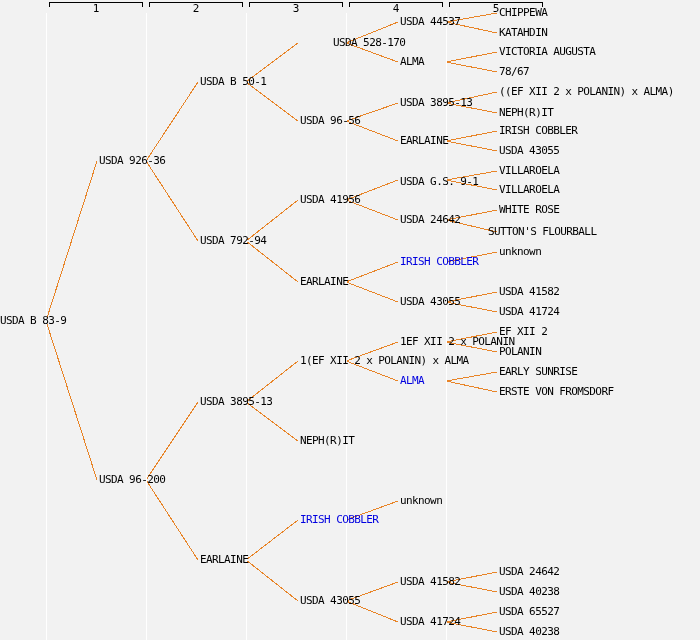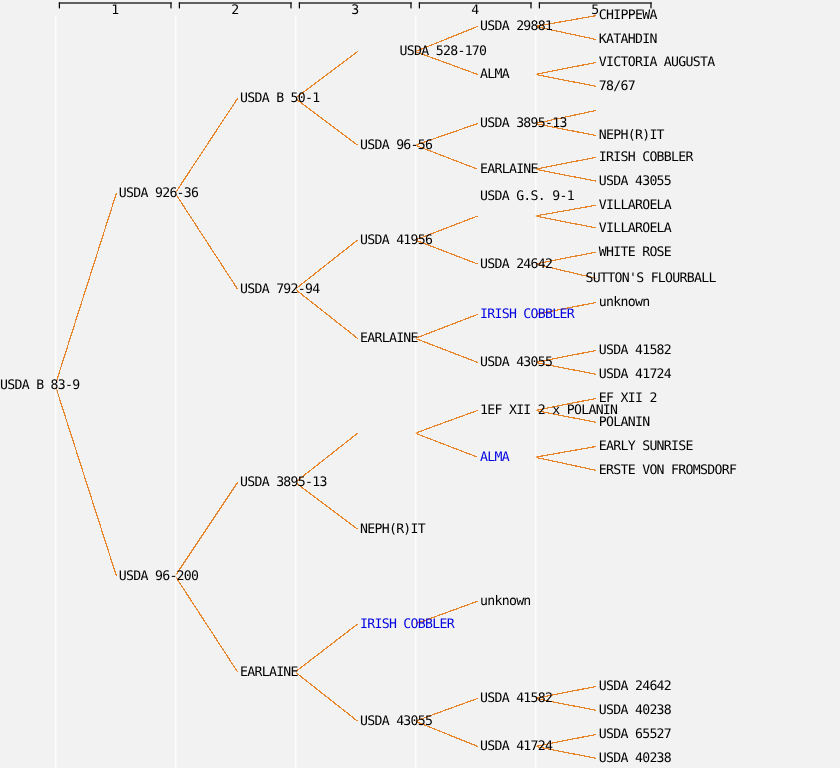--- a/index.html
+++ b/index.html
@@ -123,40 +123,42 @@
     <div class="node" style="left: 99px; top: 154px; color: rgb(0, 0, 0);">USDA 926-36</div>
     <div class="node" style="left: 99px; top: 473px; color: rgb(0, 0, 0);">USDA 96-200</div>
     <div class="node" style="left: 200px; top: 75px; color: rgb(0, 0, 0);">USDA B 50-1</div>
     <div class="node" style="left: 200px; top: 234px; color: rgb(0, 0, 0);">USDA 792-94</div>
     <div class="node" style="left: 200px; top: 395px; color: rgb(0, 0, 0);">USDA 3895-13</div>
     <div class="node" style="left: 200px; top: 553px; color: rgb(0, 0, 0);">EARLAINE</div>
     <div class="node" style="left: 300px; top: 36px; color: rgb(0, 0, 0); margin-left: 33px;">USDA 528-170</div>
     <div class="node" style="left: 300px; top: 114px; color: rgb(0, 0, 0);">USDA 96-56</div>
     <div class="node" style="left: 300px; top: 193px; color: rgb(0, 0, 0);">USDA 41956</div>
     <div class="node" style="left: 300px; top: 275px; color: rgb(0, 0, 0);">EARLAINE</div>
+    <div class="node" style="left: 300px; top: 354px; color: rgb(0, 0, 0);">1(EF XII 2 x POLANIN) x ALMA</div>
     <div class="node" style="left: 300px; top: 434px; color: rgb(0, 0, 0);">NEPH(R)IT</div>
     <div class="node link" style="left: 300px; top: 513px; color: rgb(0, 0, 224);">IRISH COBBLER</div>
     <div class="node" style="left: 300px; top: 594px; color: rgb(0, 0, 0);">USDA 43055</div>
-    <div class="node" style="left: 400px; top: 15px; color: rgb(0, 0, 0);">USDA 29881</div>
+    <div class="node" style="left: 400px; top: 15px; color: rgb(0, 0, 0);">USDA 44537</div>
     <div class="node" style="left: 400px; top: 55px; color: rgb(0, 0, 0);">ALMA</div>
     <div class="node" style="left: 400px; top: 96px; color: rgb(0, 0, 0);">USDA 3895-13</div>
     <div class="node" style="left: 400px; top: 134px; color: rgb(0, 0, 0);">EARLAINE</div>
-    <div class="node" style="left: 400px; top: 157px; color: rgb(0, 0, 0);">USDA G.S. 9-1</div>
+    <div class="node" style="left: 400px; top: 175px; color: rgb(0, 0, 0);">USDA G.S. 9-1</div>
     <div class="node" style="left: 400px; top: 213px; color: rgb(0, 0, 0);">USDA 24642</div>
     <div class="node link" style="left: 400px; top: 255px; color: rgb(0, 0, 224);">IRISH COBBLER</div>
     <div class="node" style="left: 400px; top: 295px; color: rgb(0, 0, 0);">USDA 43055</div>
     <div class="node" style="left: 400px; top: 335px; color: rgb(0, 0, 0);">1EF XII 2 x POLANIN</div>
     <div class="node link" style="left: 400px; top: 374px; color: rgb(0, 0, 224);">ALMA</div>
     <div class="node" style="left: 400px; top: 494px; color: rgb(0, 0, 0);">unknown</div>
     <div class="node" style="left: 400px; top: 575px; color: rgb(0, 0, 0);">USDA 41582</div>
     <div class="node" style="left: 400px; top: 615px; color: rgb(0, 0, 0);">USDA 41724</div>
     <div class="node" style="left: 499px; top: 6px; color: rgb(0, 0, 0);">CHIPPEWA</div>
     <div class="node" style="left: 499px; top: 26px; color: rgb(0, 0, 0);">KATAHDIN</div>
     <div class="node" style="left: 499px; top: 45px; color: rgb(0, 0, 0);">VICTORIA AUGUSTA</div>
     <div class="node" style="left: 499px; top: 65px; color: rgb(0, 0, 0);">78/67</div>
+    <div class="node" style="left: 499px; top: 85px; color: rgb(0, 0, 0);">((EF XII 2 x POLANIN) x ALMA)</div>
     <div class="node" style="left: 499px; top: 106px; color: rgb(0, 0, 0);">NEPH(R)IT</div>
     <div class="node" style="left: 499px; top: 124px; color: rgb(0, 0, 0);">IRISH COBBLER</div>
     <div class="node" style="left: 499px; top: 144px; color: rgb(0, 0, 0);">USDA 43055</div>
     <div class="node" style="left: 499px; top: 164px; color: rgb(0, 0, 0);">VILLAROELA</div>
     <div class="node" style="left: 499px; top: 183px; color: rgb(0, 0, 0);">VILLAROELA</div>
     <div class="node" style="left: 499px; top: 203px; color: rgb(0, 0, 0);">WHITE ROSE</div>
     <div class="node" style="left: 488px; top: 225px; color: rgb(0, 0, 0);">SUTTON'S FLOURBALL</div>
     <div class="node" style="left: 499px; top: 245px; color: rgb(0, 0, 0);">unknown</div>
     <div class="node" style="left: 499px; top: 285px; color: rgb(0, 0, 0);">USDA 41582</div>
     <div class="node" style="left: 499px; top: 305px; color: rgb(0, 0, 0);">USDA 41724</div>

